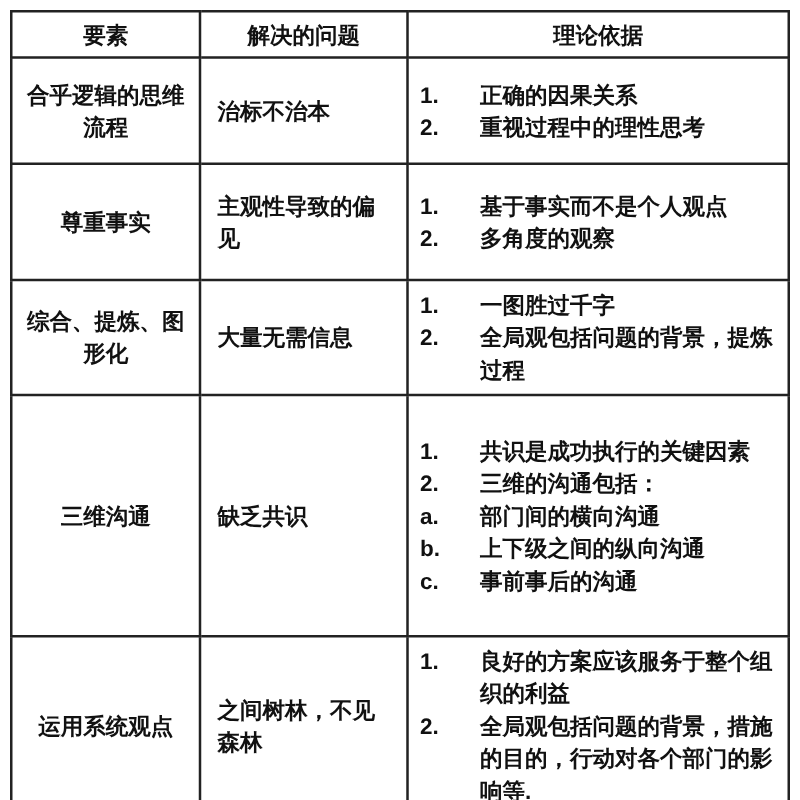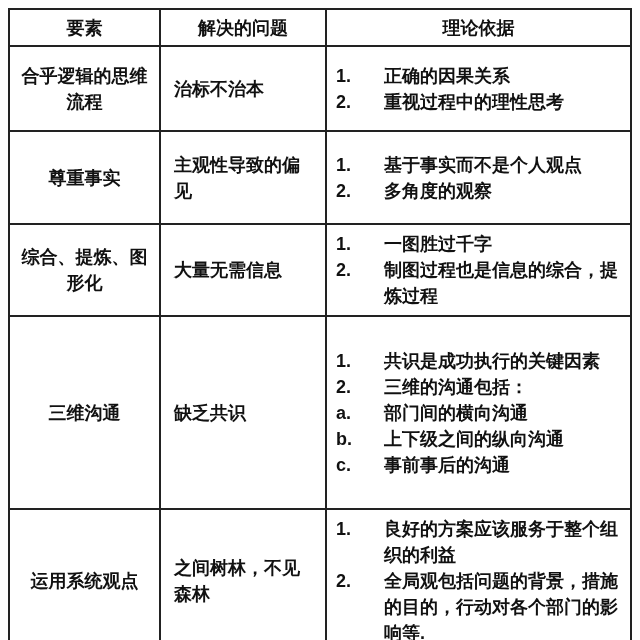--- a/index.html
+++ b/index.html
@@ -115,21 +115,21 @@
     <tr class="r3">
       <td class="c1">综合、提炼、图形化</td>
       <td class="c2">大量无需信息</td>
       <td class="c3">
         <div class="basis-item">
           <span class="lbl">1.</span>
           <span class="txt">一图胜过千字</span>
         </div>
         <div class="basis-item">
           <span class="lbl">2.</span>
-          <span class="txt">制图过程也是信息的综合，提炼过程</span>
+          <span class="txt">全局观包括问题的背景，提炼过程</span>
         </div>
       </td>
     </tr>
     <tr class="r4">
       <td class="c1">三维沟通</td>
       <td class="c2">缺乏共识</td>
       <td class="c3">
         <div class="basis-item">
           <span class="lbl">1.</span>
           <span class="txt">共识是成功执行的关键因素</span>

